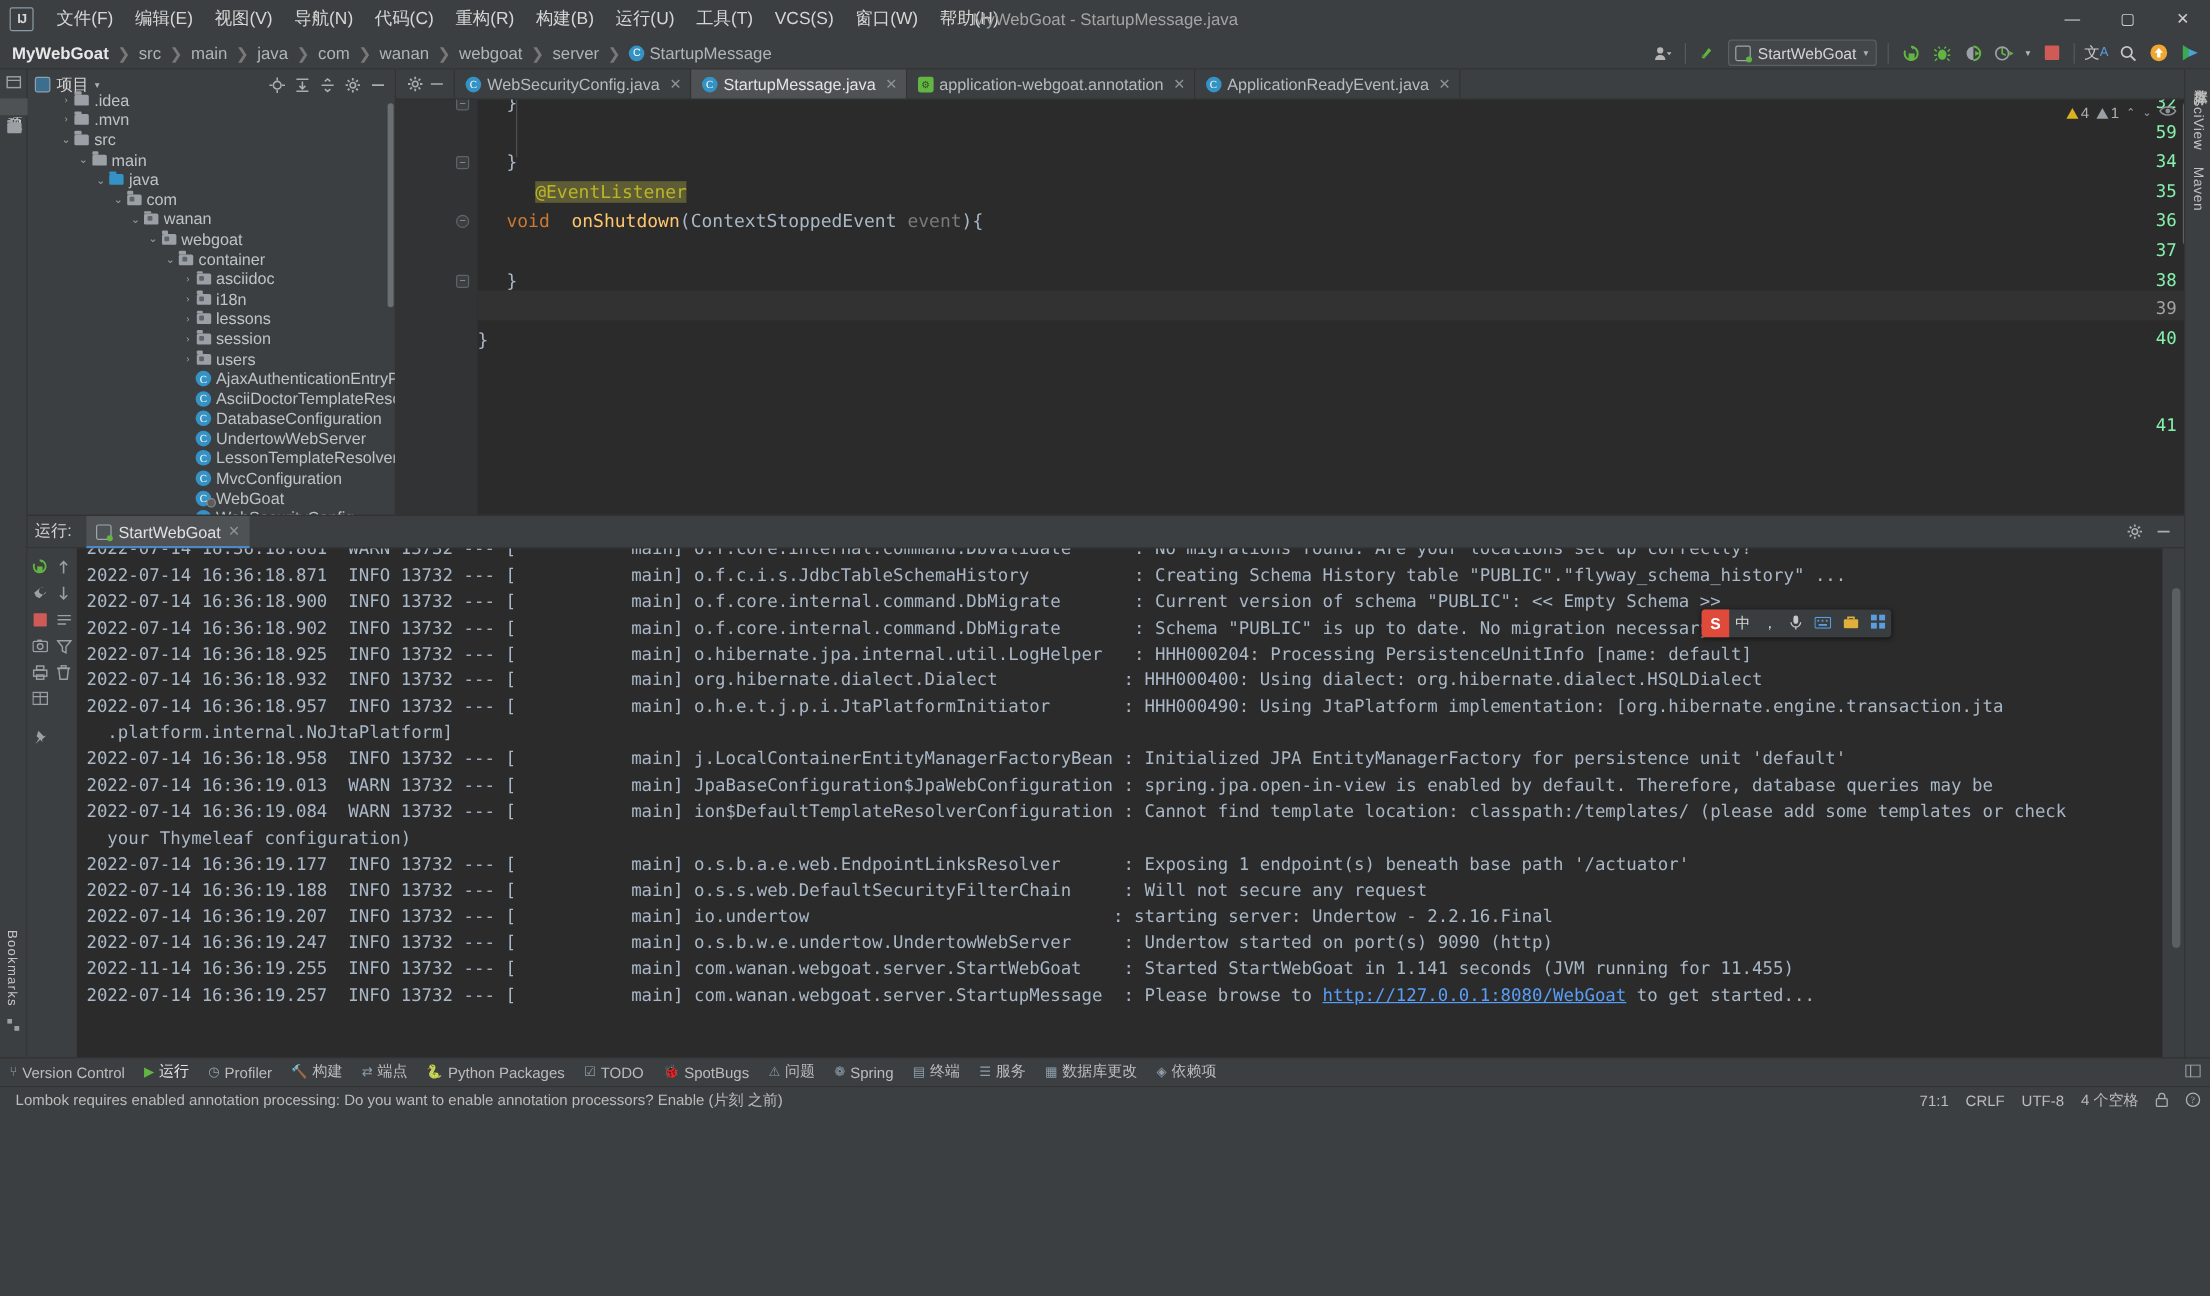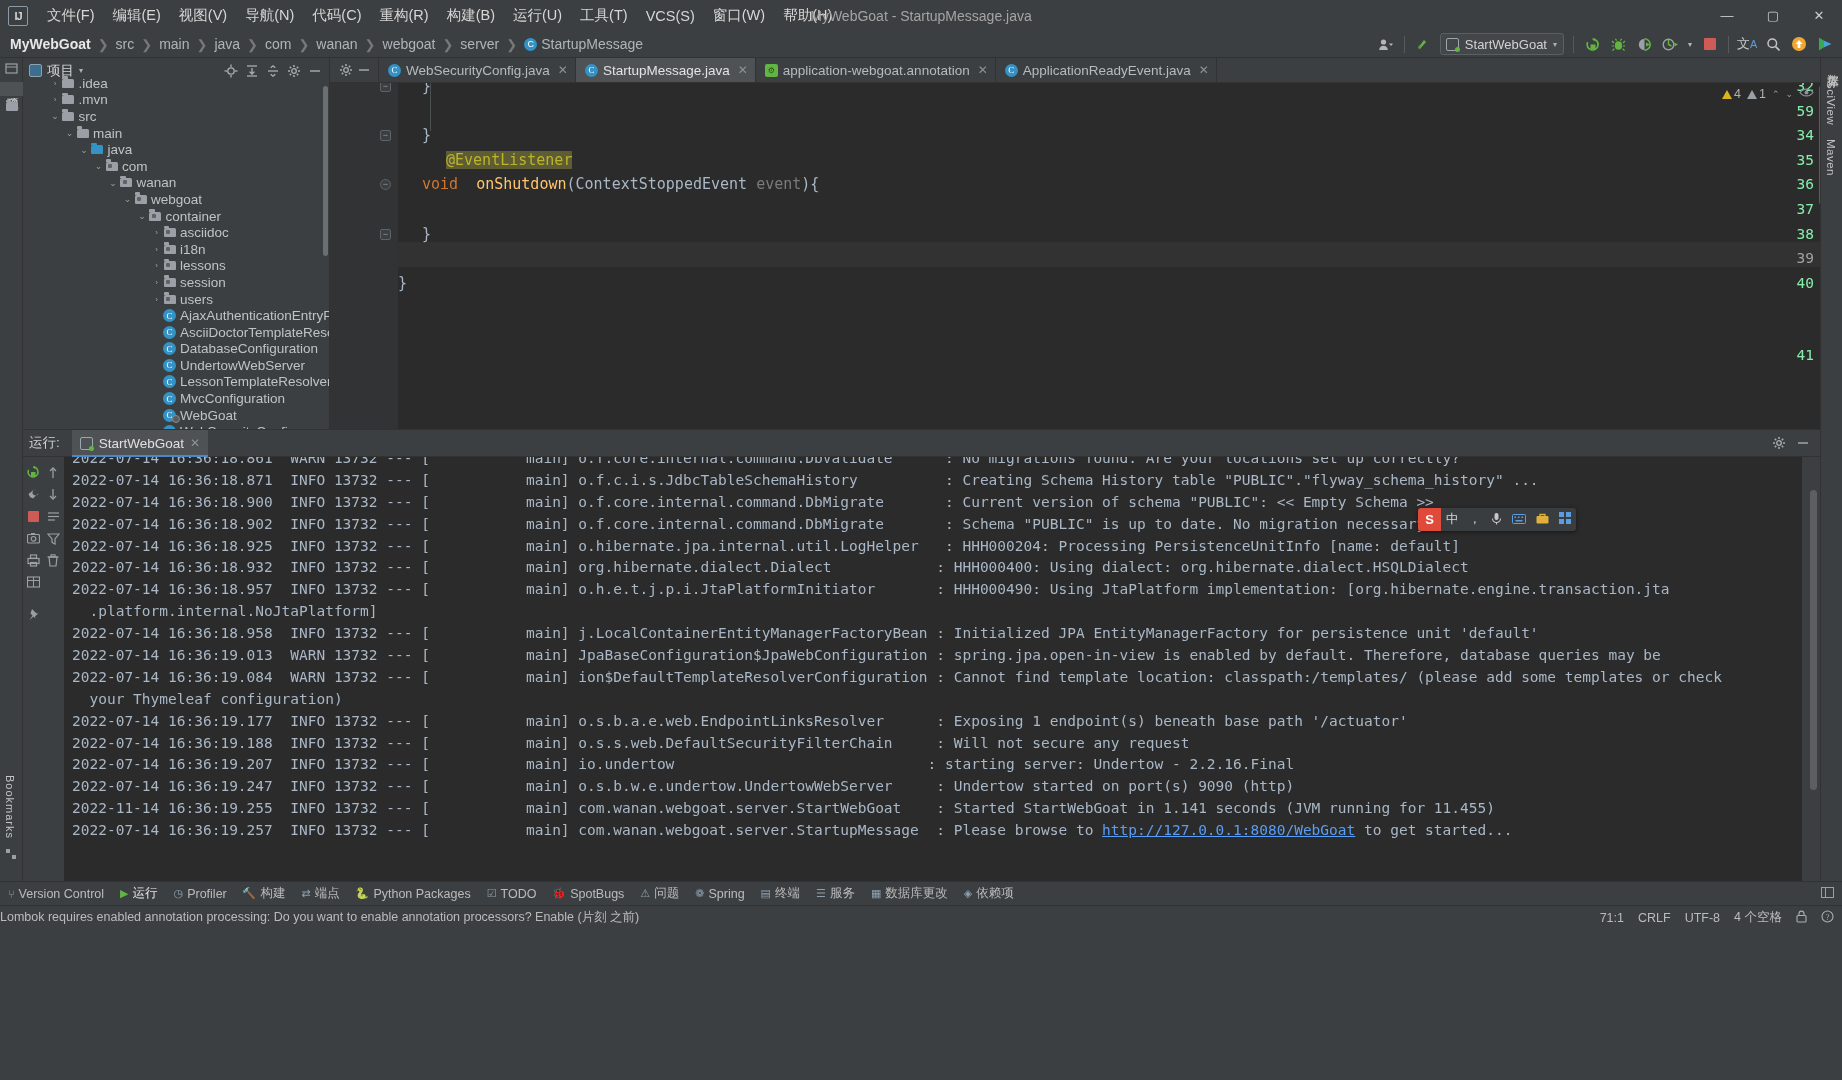--- a/index.html
+++ b/index.html
@@ -273,21 +273,21 @@
   .bb-item.sel { color:#e3e3e3; }
   .bb-ico { font-size:11px; color:#8d9fae; }
   .bb-right { margin-left:auto; display:flex; align-items:center; padding-right:8px; }
 
   
   .statusbar {
     position:absolute; left:0; top:905px; width:1842px; height:24px;
     background:#3c3f41; display:flex; align-items:center;
     border-top:1px solid #323232;
   }
-  .sb-msg { font-size:12.5px; color:#bbbbbb; padding-left:0; white-space:nowrap; }
+  .sb-msg { font-size:12.5px; color:#bbbbbb; padding-left:13px; white-space:nowrap; }
   .sb-right { margin-left:auto; display:flex; align-items:center; gap:14px; padding-right:8px; }
   .sb-item { font-size:12.5px; color:#bbbbbb; white-space:nowrap; }
   .sb-ico { font-size:12px; color:#aaafb3; }
 </style>
 </head>
 <body>
 
 <div id="app">
 
   <div class="titlebar">

